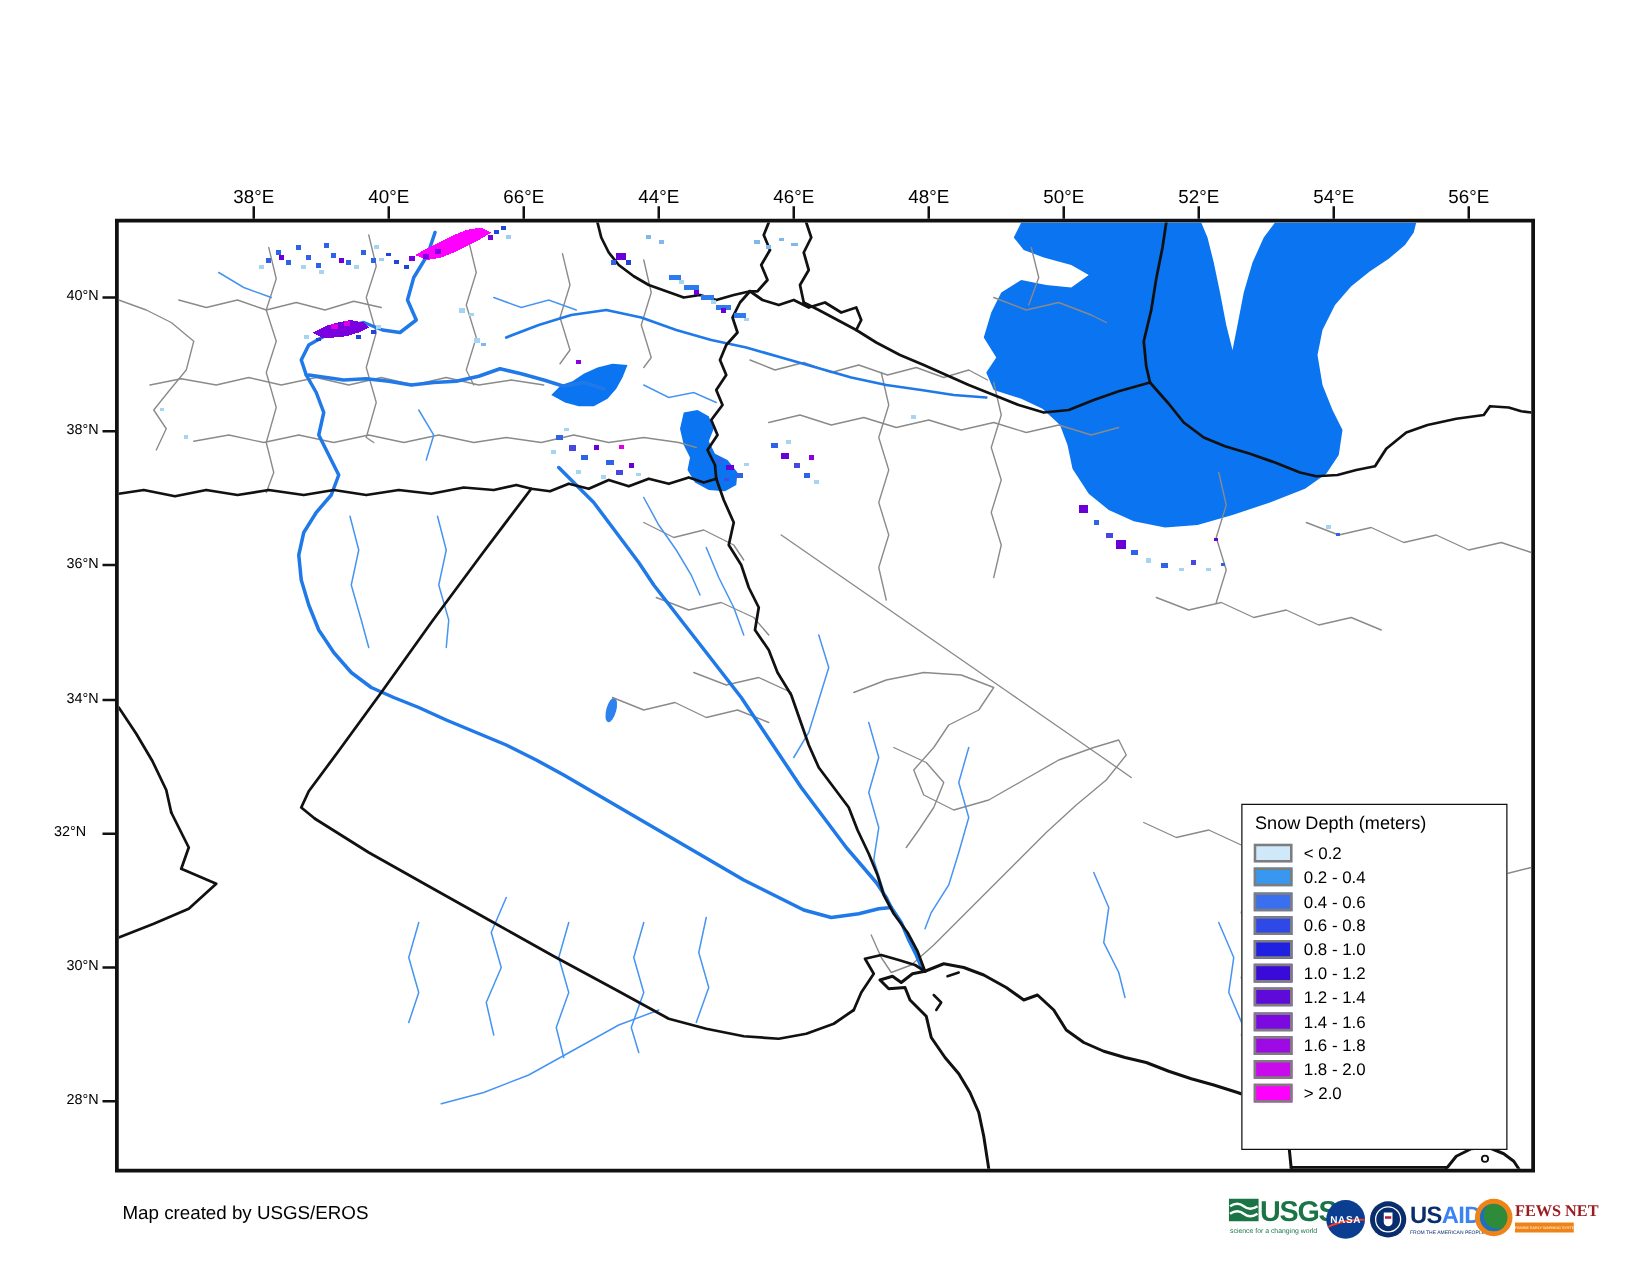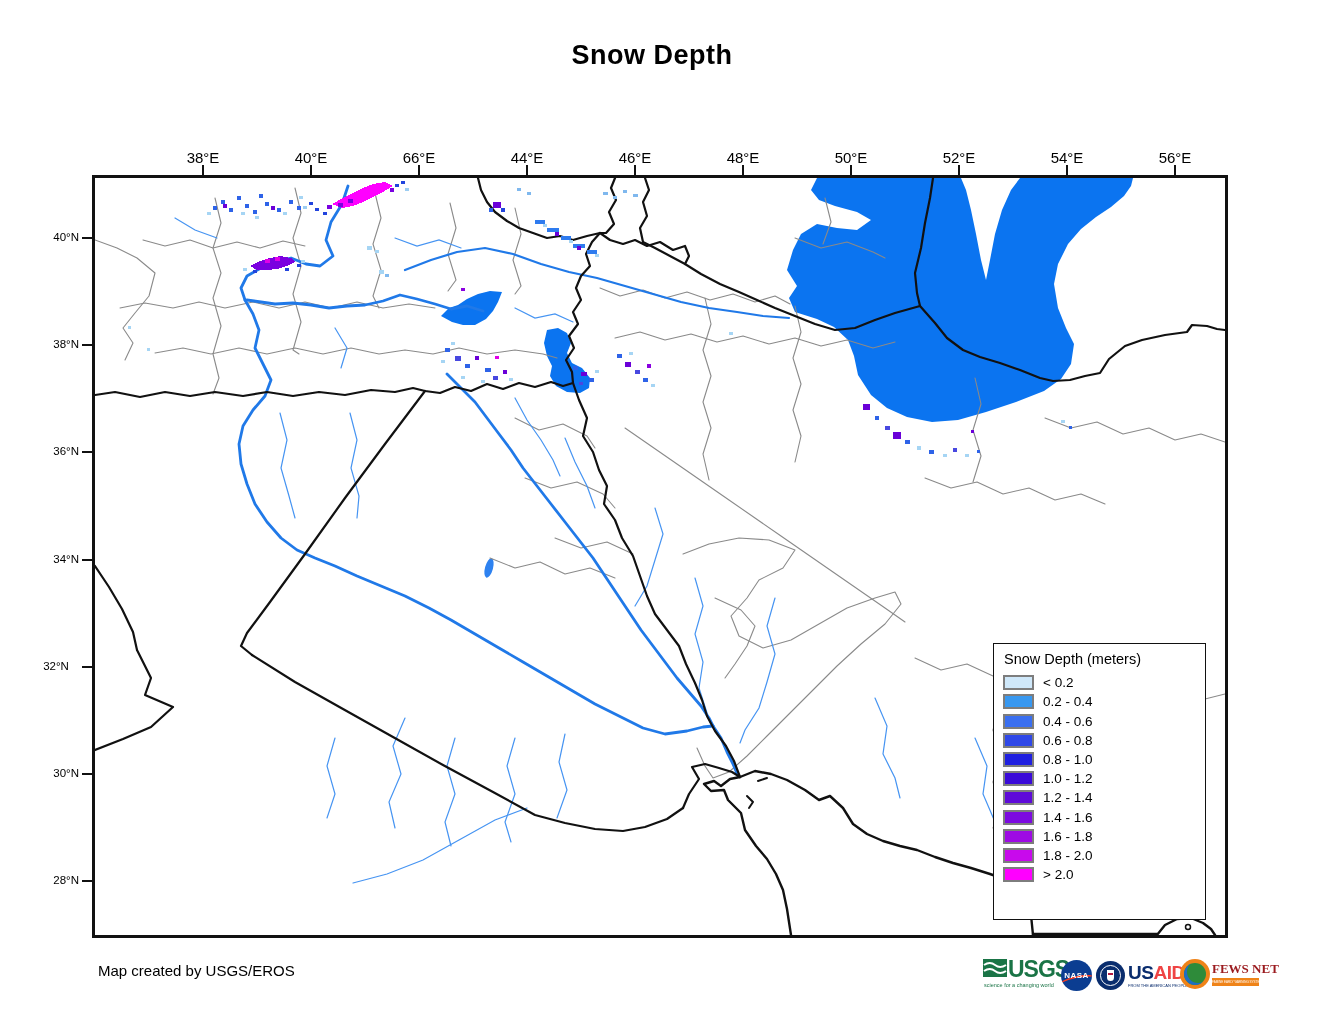--- a/index.html
+++ b/index.html
@@ -40,37 +40,36 @@
   .seal{position:relative;width:29px;height:29px;margin-left:4px;border-radius:50%;
         background:#0a2d6e;margin-right:3px;}
   .seal-inner{position:absolute;left:4px;top:4px;width:21px;height:21px;border-radius:50%;
               border:1.5px solid #fff;box-sizing:border-box;}
   .seal-shield{position:absolute;left:11px;top:9px;width:7px;height:11px;background:#fff;
                border-radius:0 0 4px 4px;}
   .seal-shield:after{content:"";position:absolute;left:1px;top:3px;width:5px;height:2px;background:#b31942;}
   .usaid{position:relative;width:48px;height:30px;}
   .usaid-name{position:absolute;left:0;top:2px;font-size:19px;font-weight:bold;letter-spacing:-.5px;}
   .usaid-us{color:#0a2d6e;}
-  .usaid-aid{color:#ef4444;}
+  .usaid-aid{color:#3b82f6;}
   .usaid-tag{position:absolute;left:0;top:23px;font-size:4px;color:#0a2d6e;white-space:nowrap;}
   .fews{position:relative;width:80px;height:36px;margin-left:4px;}
   .fews-globe{position:absolute;left:0;top:2px;width:30px;height:30px;border-radius:50%;
               background:#ef8318;}
   .fews-globe:after{content:"";position:absolute;left:4px;top:4px;width:22px;height:22px;
               border-radius:50%;background:#2e8b3a;box-shadow:inset 3px -2px 0 #1f6ec2;}
   .fews-name{position:absolute;left:32px;top:4px;font-size:13px;font-weight:bold;
              color:#9b1b1f;font-family:"Liberation Serif",serif;white-space:nowrap;}
   .fews-bar{position:absolute;left:32px;top:21px;width:47px;height:8px;background:#ef8318;
             color:#fff;font-size:3px;text-align:center;line-height:8px;overflow:hidden;white-space:nowrap;}
 </style>
 </head>
 <body>
 
 <div class="titleblock">
-  <div class="title">Snow Depth</div>
 </div>
 
 <div class="map-frame" id="mapFrame">
   <svg id="mapSvg" width="1130" height="757" viewBox="0 0 1130 757">
 
     <g>
       <path fill="#0b74f0" d="M722,0 L716,12 724,22 740,28 762,34 776,42 762,52 742,50 722,46 706,56 698,72 692,92 702,108 694,120 700,134 722,141 739,149 753,162 759,178 763,197 776,217 792,230 812,239 837,244 863,242 891,234 921,224 949,213 966,201 976,186 979,166 971,150 963,130 959,106 963,86 973,66 986,51 1001,39 1016,29 1029,18 1036,8 1038,0 L925,0 L916,12 907,32 900,56 895,82 891,102 L886,82 881,56 876,32 871,12 866,0 Z"></path>
       <path fill="#0b74f0" d="M346,138 L354,130 363,127 372,121 383,116 395,113 407,114 403,124 398,133 391,141 380,147 368,147 357,144 Z"></path>
       <path fill="#0b74f0" d="M452,152 L463,150 472,155 476,165 472,175 477,185 487,190 495,200 494,210 485,215 472,214 461,208 455,198 457,188 452,178 449,165 Z"></path>
       <ellipse cx="394" cy="390" rx="4" ry="10" fill="#2e82f0" transform="rotate(15 394 390)"></ellipse>

